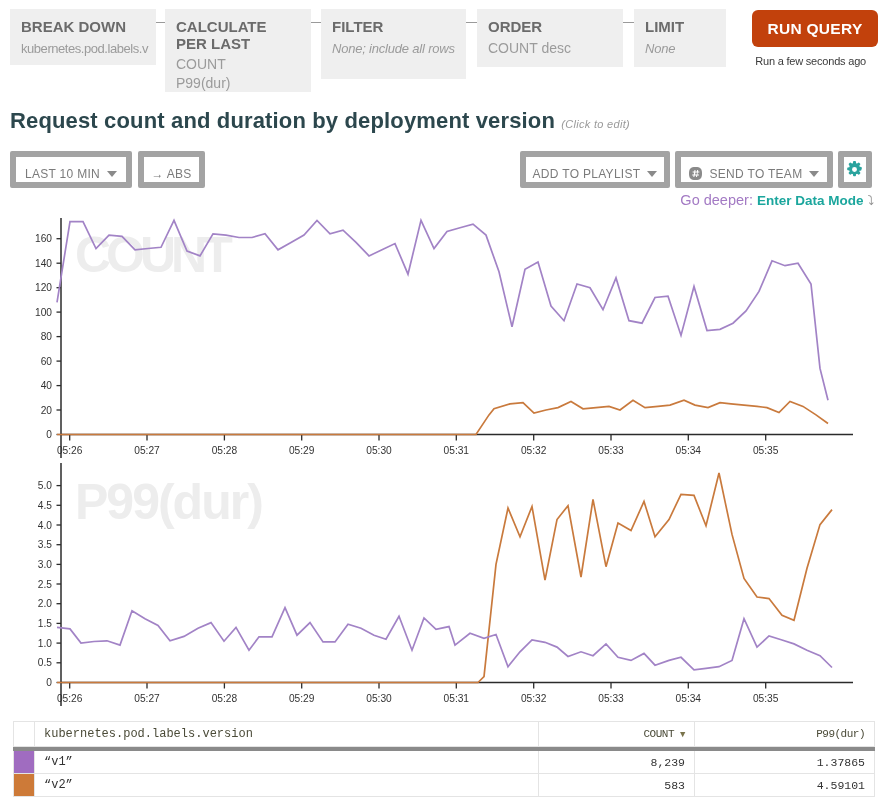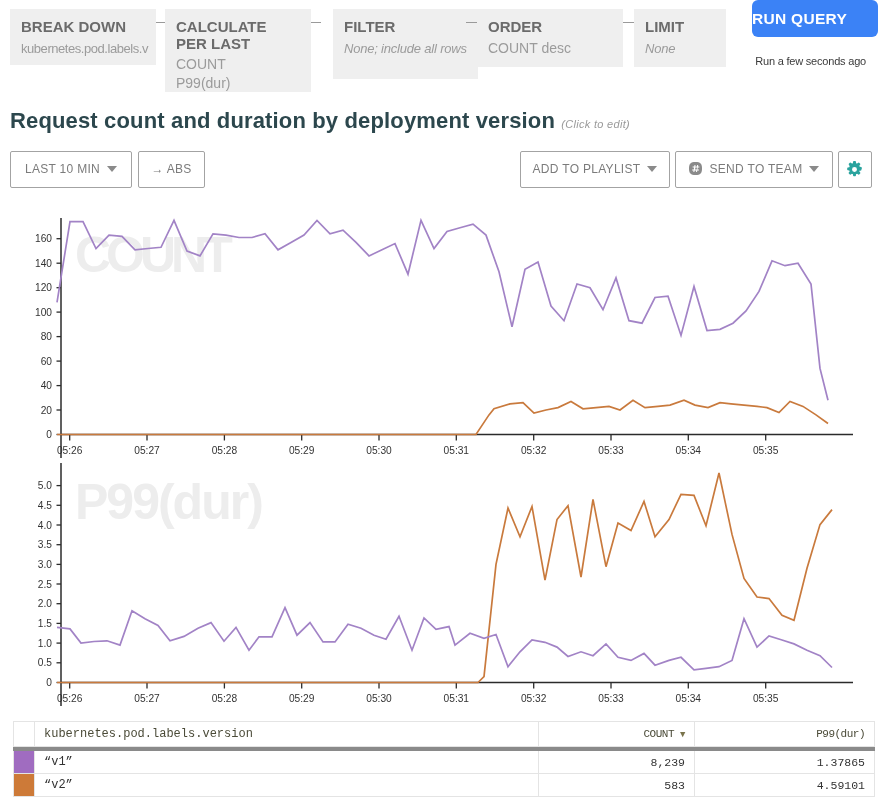--- a/index.html
+++ b/index.html
@@ -1,21 +1,21 @@
 <!DOCTYPE html>
 <html><head><meta charset="utf-8"><style>
 * { margin:0; padding:0; box-sizing:border-box; }
 html,body { width:885px; height:809px; background:#fff; font-family:"Liberation Sans",sans-serif; }
 #page { position:relative; width:885px; height:809px; overflow:hidden; }
 .qbox { position:absolute; top:9px; background:#efefef; padding:9px 11px 8px; }
 .qbox h3 { font-size:15px; font-weight:bold; color:#6b6b6b; line-height:17px; letter-spacing:0; }
 .qbox .v { font-size:14px; color:#9b9b9b; line-height:19px; margin-top:4px; white-space:nowrap; }
 .qbox .vi { font-style:italic; font-size:13px; letter-spacing:-.2px; }
 .conn { position:absolute; top:22px; height:1px; background:#9a9a9a; }
-.btn { position:absolute; top:151px; height:37px; border:1px solid #a3a3a3; border-radius:2px; background:#fff;
+.btn { position:absolute; top:151px; height:37px; border:6px solid #a3a3a3; border-radius:2px; background:#fff;
        color:#7b7b7b; font-size:12px; letter-spacing:.3px; line-height:35px; text-align:center; }
 .caret { display:inline-block; margin-left:7px; vertical-align:1px; width:0; height:0;
          border-left:5px solid transparent; border-right:5px solid transparent; border-top:6px solid #8a8a8a; }
 table { position:absolute; left:13px; top:721px; width:862px; border-collapse:collapse;
         font-family:"Liberation Mono",monospace; font-size:11.5px; color:#333; }
 td,th { border:1px solid #e4e4e4; padding:0 9px; font-weight:normal; white-space:nowrap; }
 th { color:#4b4b38; text-align:left; height:25px;margin-left:25px; }
 td { height:23px; }
 td:nth-child(2), tr:first-child th:nth-child(2) { font-size:12px; }
 .num { text-align:right; }
@@ -23,54 +23,55 @@
 <div id="page">
 
 <div class="qbox" style="left:10px;width:146px;height:56px">
       <h3>BREAK DOWN</h3>
       <div class="v" style="font-size:13px;letter-spacing:-.45px">kubernetes.pod.labels.v</div>
     </div>
 <div class="qbox" style="left:165px;width:146px;height:83px">
       <h3>CALCULATE PER LAST</h3>
       <div class="v" style="margin-top:3px">COUNT<br>P99(dur)</div>
     </div>
-<div class="qbox" style="left:333px;width:145px;height:70px">
+<div class="qbox" style="left:321px;width:145px;height:70px">
       <h3>FILTER</h3>
       <div class="v vi">None; include all rows</div>
     </div>
 <div class="qbox" style="left:477px;width:146px;height:58px">
       <h3>ORDER</h3>
       <div class="v">COUNT desc</div>
     </div>
 <div class="qbox" style="left:634px;width:92px;height:58px">
       <h3>LIMIT</h3>
       <div class="v vi">None</div>
     </div>
 <div class="conn" style="left:156px;width:9px"></div>
 <div class="conn" style="left:311px;width:10px"></div>
 <div class="conn" style="left:466px;width:11px"></div>
 <div class="conn" style="left:623px;width:11px"></div>
-<div style="position:absolute;left:752px;top:0;width:126px;height:37px;background:#3b82f6;border-radius:6px;
-     color:#fff;font-size:15.5px;font-weight:bold;letter-spacing:.3px;line-height:37px">RUN QUERY</div>
+<div style="position:absolute;left:752px;top:10px;width:126px;height:37px;background:#c2410c;border-radius:6px;
+     color:#fff;font-size:15.5px;font-weight:bold;letter-spacing:.3px;text-align:center;line-height:37px">RUN QUERY</div>
 <div style="position:absolute;right:19px;top:55px;font-size:11px;color:#3a3a3a;letter-spacing:-.2px">Run a few seconds ago</div>
 
 <div style="position:absolute;left:10px;top:108px;font-size:22px;font-weight:bold;letter-spacing:.15px;color:#2c474d">Request count and duration by deployment version
  <span style="font-size:11px;font-weight:normal;font-style:italic;color:#9a9a9a;letter-spacing:.3px">(Click to edit)</span></div>
 
 <div class="btn" style="left:10px;width:122px">LAST 10 MIN<span class="caret"></span></div>
 <div class="btn" style="left:138px;width:67px">→ ABS</div>
 <div class="btn" style="left:520px;width:150px">ADD TO PLAYLIST<span class="caret"></span></div>
 <div class="btn" style="left:675px;width:158px"><svg width="13" height="13" viewBox="0 0 24 24" style="vertical-align:-2px;margin-right:8px">
         <path fill="#8a8a8a" d="M12 0C3 0 0 3 0 12s3 12 12 12 12-3 12-12S21 0 12 0z"></path>
         <path fill="#fff" d="M10.2 5.5h1.9l-.5 3h3l.5-3h1.9l-.5 3h2.6v1.8h-2.9l-.6 3.4h2.7V15.5h-3l-.5 3h-1.9l.5-3h-3l-.5 3H8l.5-3H5.9v-1.8h2.9l.6-3.4H6.7V8.5h3zm1.6 4.8l-.6 3.4h3l.6-3.4z"></path>
       </svg>SEND TO TEAM<span class="caret"></span></div>
 <div class="btn" style="left:838px;width:34px"></div>
     <svg style="position:absolute;left:846px;top:161px" width="17" height="17" viewBox="0 0 24 24" fill="#2aa39e">
       <path d="M12 8.5a3.5 3.5 0 100 7 3.5 3.5 0 000-7zm9.4 5.2l-2.1-.3a7.3 7.3 0 01-.5 1.3l1.3 1.7a1 1 0 01-.1 1.3l-1.4 1.4a1 1 0 01-1.3.1l-1.7-1.3c-.4.2-.9.4-1.3.5l-.3 2.1a1 1 0 01-1 .9h-2a1 1 0 01-1-.9l-.3-2.1c-.5-.1-.9-.3-1.3-.5l-1.7 1.3a1 1 0 01-1.3-.1l-1.4-1.4a1 1 0 01-.1-1.3l1.3-1.7a7.3 7.3 0 01-.5-1.3l-2.1-.3a1 1 0 01-.9-1v-2a1 1 0 01.9-1l2.1-.3c.1-.5.3-.9.5-1.3L3.9 5.1a1 1 0 01.1-1.3l1.4-1.4a1 1 0 011.3-.1l1.7 1.3c.4-.2.9-.4 1.3-.5l.3-2.1a1 1 0 011-.9h2a1 1 0 011 .9l.3 2.1c.5.1.9.3 1.3.5l1.7-1.3a1 1 0 011.3.1l1.4 1.4a1 1 0 01.1 1.3l-1.3 1.7c.2.4.4.9.5 1.3l2.1.3a1 1 0 01.9 1v2a1 1 0 01-.9 1z"></path>
     </svg>
+<div style="position:absolute;right:11px;top:192px;font-size:14.5px"><span style="color:#a37ac4">Go deeper: </span><span style="color:#1ba69d;font-weight:bold;font-size:13.5px">Enter Data Mode</span> <span style="color:#8a8a8a;font-size:13px">⤵</span></div>
 
 <svg style="position:absolute;left:0;top:212px" width="885" height="248" font-family="Liberation Sans, sans-serif">
 <text x="75" y="60" font-size="50" font-weight="bold" fill="#ededed" letter-spacing="-5">COUNT</text>
 <line x1="56.5" y1="222.5" x2="61" y2="222.5" stroke="#2b2b2b" stroke-width="1.3"></line>
       <text x="52" y="226.1" text-anchor="end" font-size="10.2" fill="#333">0</text>
       <line x1="56.5" y1="198.0" x2="61" y2="198.0" stroke="#2b2b2b" stroke-width="1.3"></line>
       <text x="52" y="201.6" text-anchor="end" font-size="10.2" fill="#333">20</text>
       <line x1="56.5" y1="173.6" x2="61" y2="173.6" stroke="#2b2b2b" stroke-width="1.3"></line>
       <text x="52" y="177.2" text-anchor="end" font-size="10.2" fill="#333">40</text>
       <line x1="56.5" y1="149.1" x2="61" y2="149.1" stroke="#2b2b2b" stroke-width="1.3"></line>

